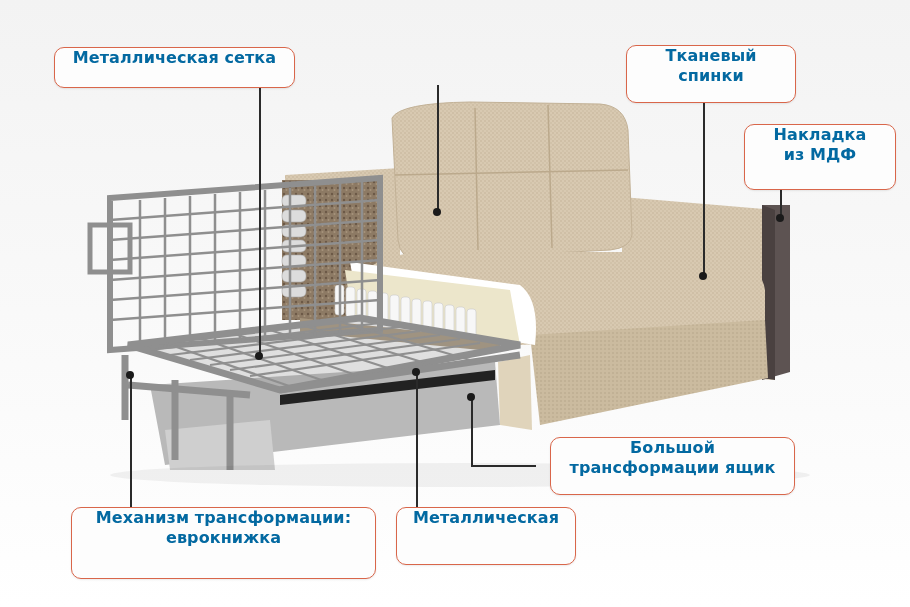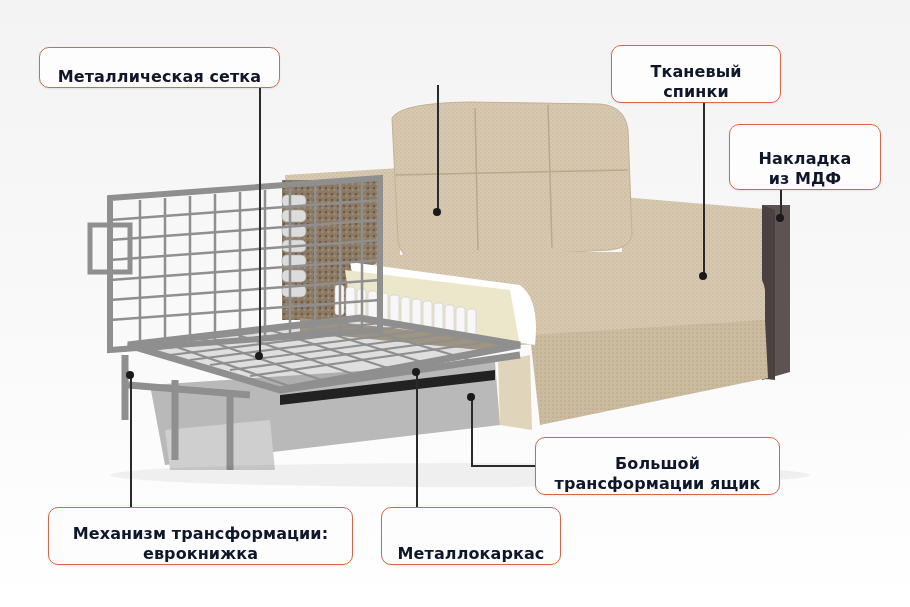--- a/index.html
+++ b/index.html
@@ -5,23 +5,24 @@
   html, body { margin:0; padding:0; }
   body {
     width:910px; height:607px; position:relative; overflow:hidden;
     background: linear-gradient(180deg,#f3f3f3 0%,#fafafa 60%,#ffffff 100%);
     font-family: "DejaVu Sans", "Liberation Sans", sans-serif;
   }
   .scene { position:absolute; left:0; top:0; width:910px; height:607px; }
   .label {
     position:absolute; box-sizing:border-box;
     background:#fdfdfd; border:1.6px solid #d9664a; border-radius:10px;
-    color:#0f172a; font-weight:bold; font-size:16px; line-height:20px;
-    text-align:center; display:flex; align-items:flex-end; justify-content:center;
+    color:#0369a1; font-weight:bold; font-size:16px; line-height:20px;
+    text-align:center; display:flex; align-items:flex-start; justify-content:center;
     box-shadow:0 1px 2px rgba(0,0,0,0.08);
+    margin-left:15px;
   }
   .label span { display:block; white-space:pre-line; letter-spacing:0.1px; }
   .leader { position:absolute; background:#2a2a2a; }
   .dot { position:absolute; width:8px; height:8px; border-radius:50%; background:#1a1a1a; margin:-4px 0 0 -4px; }
 </style>
 </head>
 <body>
 
 <div class="scene">
 
@@ -186,21 +187,21 @@
 спинки</span>
   </div>
   <div class="label" style="left:729px;top:124px;width:152px;height:66px">
     <span>Накладка
 из МДФ</span>
   </div>
   <div class="label" style="left:535px;top:437px;width:245px;height:58px">
     <span>Большой
 трансформации ящик</span>
   </div>
-  <div class="label" style="left:48px;top:507px;width:305px;height:58px">
+  <div class="label" style="left:56px;top:507px;width:305px;height:72px">
     <span>Механизм трансформации:
 еврокнижка</span>
   </div>
   <div class="label" style="left:381px;top:507px;width:180px;height:58px">
-    <span>Металлокаркас</span>
+    <span>Металлическая</span>
   </div>
 
 </div>
 
 </body></html>

